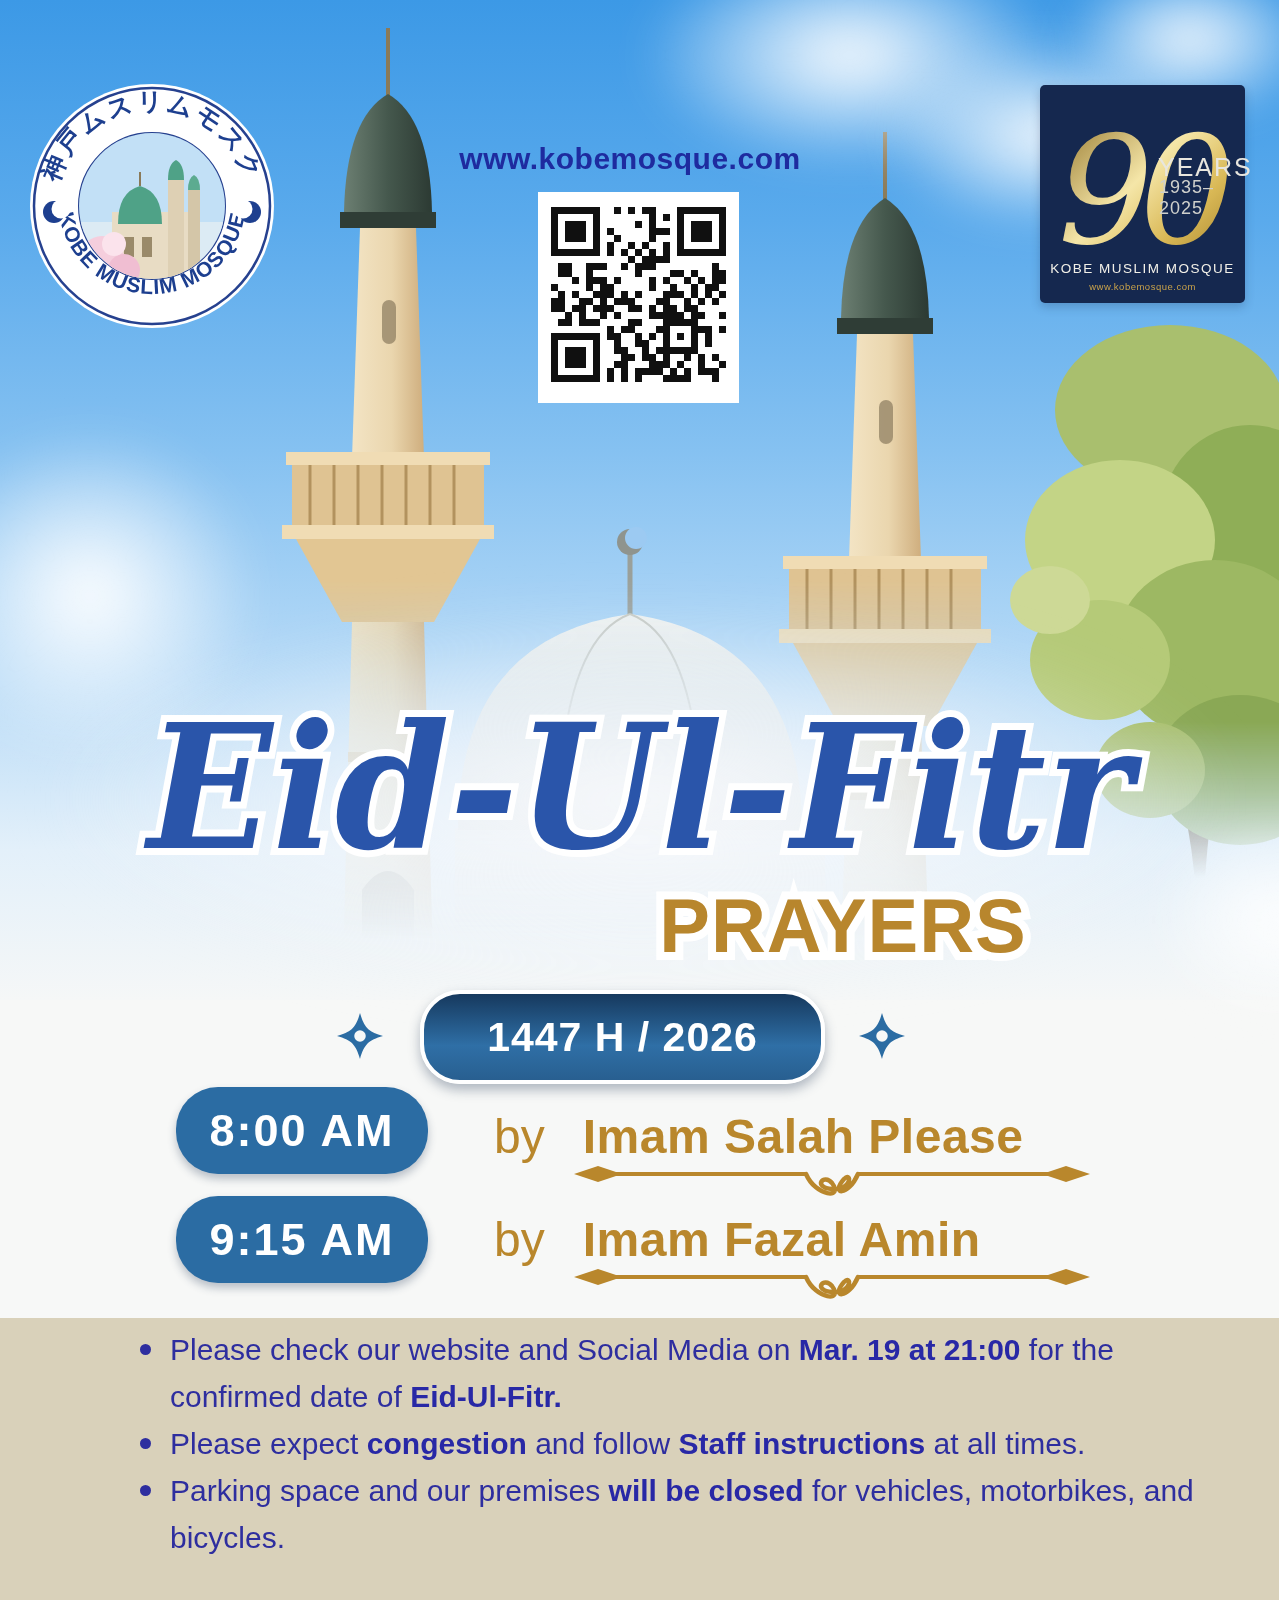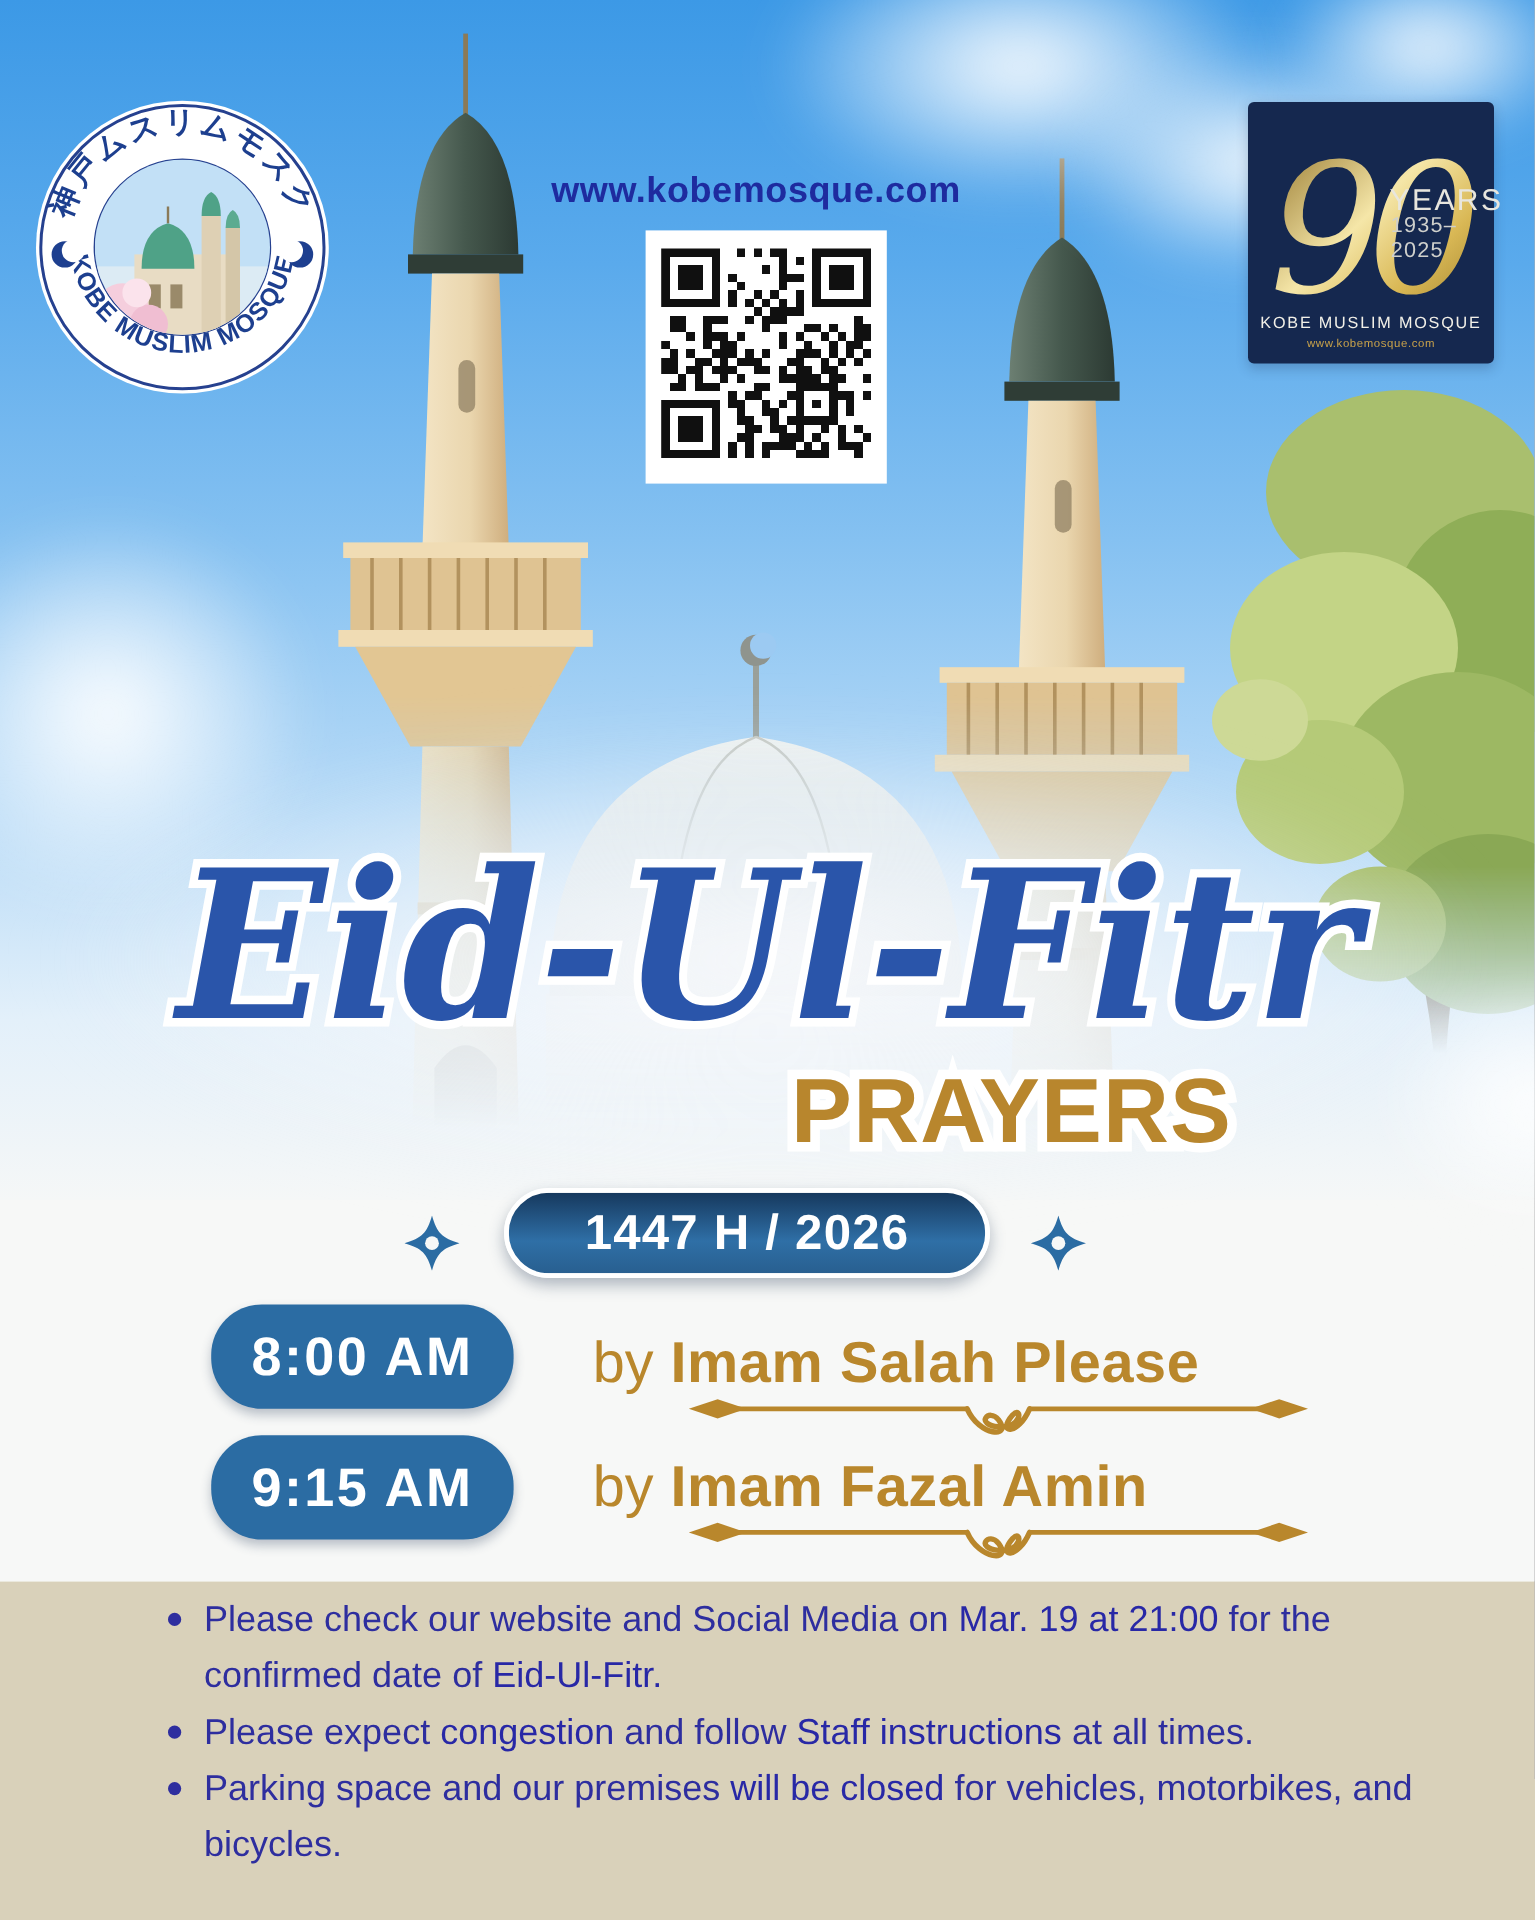--- a/index.html
+++ b/index.html
@@ -34,40 +34,40 @@
     letter-spacing:.5px;color:#c9a24a;}
 
   
   .title-svg{left:0;top:580px;}
   .script-text{font-family:"DejaVu Serif",serif;font-style:italic;font-weight:bold;
     fill:#2a55aa;stroke:#ffffff;stroke-width:14px;paint-order:stroke;}
   .prayers-text{font-family:"Liberation Sans",sans-serif;font-weight:bold;
     fill:#b8862d;stroke:#ffffff;stroke-width:16px;paint-order:stroke;letter-spacing:1px;}
 
   
-  .badge{left:420px;top:990px;width:405px;height:75px;border-radius:40px;
+  .badge{left:420px;top:990px;width:405px;height:94px;border-radius:40px;
     background:linear-gradient(to bottom,#16395e 0%,#2f6fa6 60%,#285f90 100%);
     border:4px solid #ffffff;box-shadow:0 6px 12px rgba(40,60,90,.35);
     display:flex;align-items:center;justify-content:center;box-sizing:border-box;
     color:#fff;font-size:41px;font-weight:bold;letter-spacing:1px;}
   .star{width:46px;height:46px;}
 
   
   .time-pill{width:252px;height:87px;border-radius:42px;background:#2b6ca3;
     box-shadow:0 5px 9px rgba(40,60,90,.30);display:flex;align-items:center;justify-content:center;
     color:#fff;font-size:45px;font-weight:bold;letter-spacing:2px;}
-  .by-row{height:87px;display:flex;align-items:center;color:#b9872c;font-size:48px;}
+  .by-row{height:87px;display:flex;align-items:center;color:#b9872c;font-size:48px;gap:24px;}
   .by-word{font-weight:500;margin-right:14px;}
   .imam-name{font-weight:800;letter-spacing:.5px;}
 
   
   .notes{left:138px;top:1326px;width:1105px;}
   .note-item{position:relative;padding-left:32px;color:#2e2e9f;font-size:30px;line-height:47px;}
   .note-item .dot{position:absolute;left:2px;top:18px;width:11px;height:11px;border-radius:50%;background:#2e2e9f;}
-  .note-item b{font-weight:400;color:#2828a6;}
+  .note-item b{font-weight:700;color:#2828a6;}
 
   
   .mosque-svg{left:0;top:0;
     -webkit-mask-image:linear-gradient(to bottom,#000 58%,rgba(0,0,0,.5) 74%,rgba(0,0,0,0) 94%);
     mask-image:linear-gradient(to bottom,#000 58%,rgba(0,0,0,.5) 74%,rgba(0,0,0,0) 94%);}
   .tree-svg{left:960px;top:290px;
     -webkit-mask-image:linear-gradient(to bottom,#000 72%,rgba(0,0,0,0) 98%);
     mask-image:linear-gradient(to bottom,#000 72%,rgba(0,0,0,0) 98%);}
 </style>
 </head>

